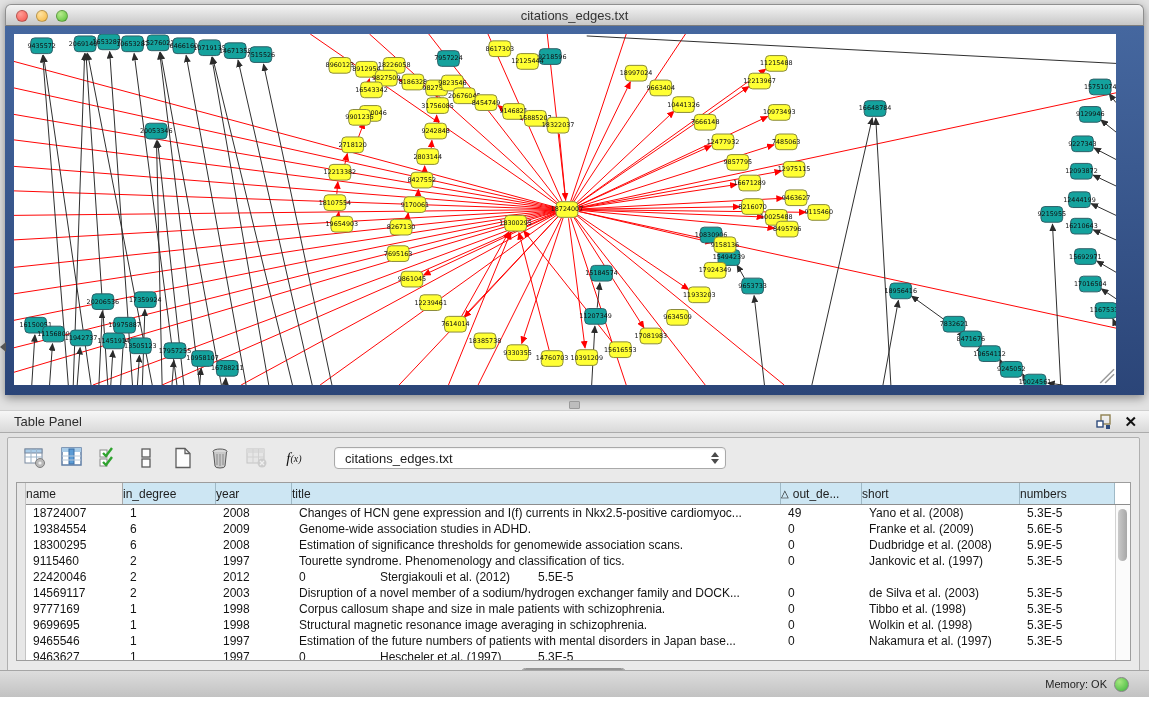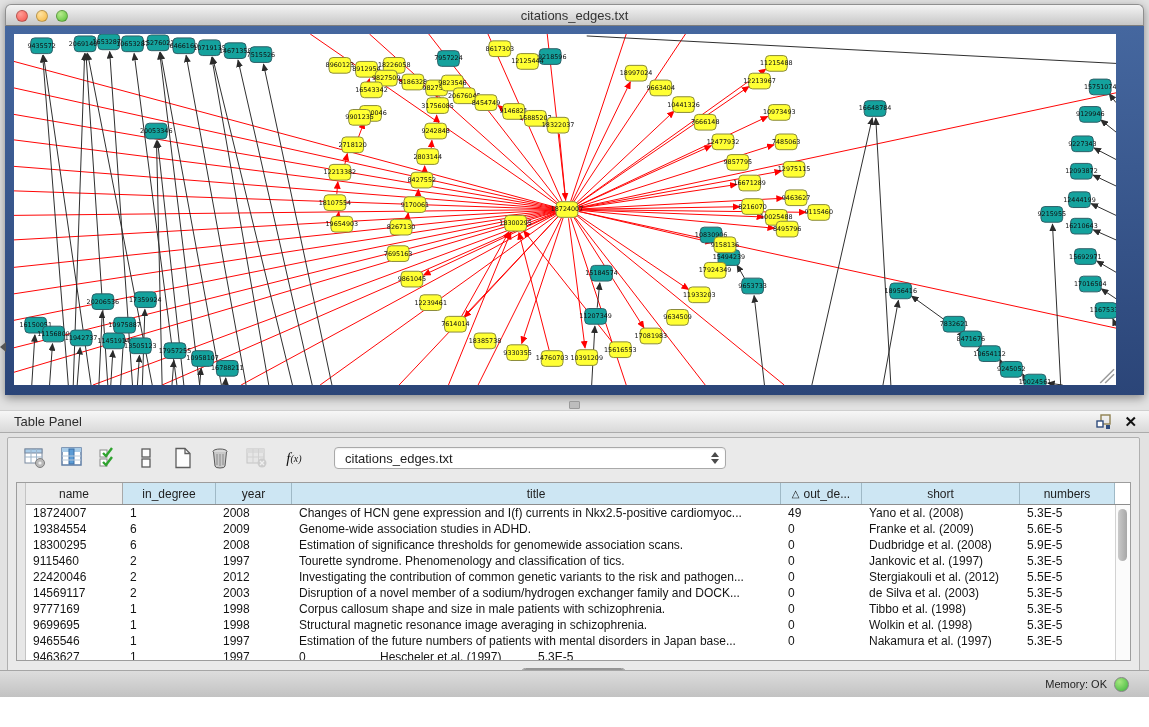--- a/index.html
+++ b/index.html
@@ -31,21 +31,21 @@
   .fx small{font-size:10px;}
   .combo{margin-left:16px;width:392px;height:22px;background:#fff;border:1px solid #a9a9a9;border-radius:4px;display:flex;align-items:center;padding:0 6px 0 10px;font-size:13px;color:#1d1d1d;box-shadow:inset 0 1px 2px rgba(0,0,0,.07);box-sizing:border-box;}
   .combo-arrows{margin-left:auto;display:flex;flex-direction:column;align-items:center;line-height:5px;}
   .combo-arrows i{width:0;height:0;border-left:4px solid transparent;border-right:4px solid transparent;display:block;}
   .combo-arrows i.up{border-bottom:5px solid #4b4b4b;margin-bottom:2px;}
   .combo-arrows i.dn{border-top:5px solid #4b4b4b;}
 
   .tablewrap{position:absolute;left:8px;right:8px;top:44px;bottom:38px;background:#fff;border:1px solid #9d9d9d;overflow:hidden;}
   .gutterbar{position:absolute;left:0;top:0;bottom:0;width:8px;background:#e7e7e7;border-right:1px solid #c4c4c4;}
   .thead{display:flex;height:21px;border-bottom:1px solid #8d8d8d;margin-left:9px;}
-  .hcell{border-right:1px solid #9fb9c6;display:flex;align-items:center;justify-content:center;font-size:12px;color:#1e1e1e;background:#cde6f3;box-sizing:border-box;gap:4px;}
+  .hcell{border-right:1px solid #9fb9c6;display:flex;align-items:center;justify-content:flex-start;font-size:12px;color:#1e1e1e;background:#cde6f3;box-sizing:border-box;gap:4px;}
   .hcell.gray{background:#ececec;border-right:1px solid #a8a8a8;}
   .sortglyph{font-size:10px;color:#111;}
   .c0{width:97px;}.c1{width:93px;}.c2{width:76px;}.c3{width:489px;}.c4{width:81px;}.c5{width:158px;}.c6{width:95px;}
   .tbody{margin-left:9px;}
   .trow{display:flex;height:16px;align-items:center;font-size:12px;color:#141414;}
   .tcell{padding-left:7px;white-space:nowrap;overflow:hidden;box-sizing:border-box;flex-shrink:0;}
   .vscroll{position:absolute;right:0;top:22px;bottom:0;width:15px;background:#fbfbfb;border-left:1px solid #d2d2d2;box-sizing:border-box;}
   .vthumb{position:absolute;left:2px;top:4px;width:9px;height:52px;background:linear-gradient(90deg,#cacaca,#a7a7a7);border-radius:5px;}
 
   .tabs{position:absolute;left:50%;transform:translateX(-50%);bottom:7px;display:flex;height:22px;border:1px solid #949494;border-radius:5px;overflow:hidden;background:#fff;box-shadow:0 1px 1px rgba(255,255,255,.7);flex-direction:column;}
@@ -781,21 +781,20 @@
             <div class="tcell c2">1997</div>
             <div class="tcell c3">Tourette syndrome. Phenomenology and classification of tics.</div>
             <div class="tcell c4">0</div>
             <div class="tcell c5">Jankovic et al. (1997)</div>
             <div class="tcell c6">5.3E-5</div>
           </div>
           <div class="trow">
             <div class="tcell c0">22420046</div>
             <div class="tcell c1">2</div>
             <div class="tcell c2">2012</div>
-            <div class="tcell c3">Investigating the contribution of common genetic variants to the risk and pathogen...</div>
             <div class="tcell c4">0</div>
             <div class="tcell c5">Stergiakouli et al. (2012)</div>
             <div class="tcell c6">5.5E-5</div>
           </div>
           <div class="trow">
             <div class="tcell c0">14569117</div>
             <div class="tcell c1">2</div>
             <div class="tcell c2">2003</div>
             <div class="tcell c3">Disruption of a novel member of a sodium/hydrogen exchanger family and DOCK...</div>
             <div class="tcell c4">0</div>

